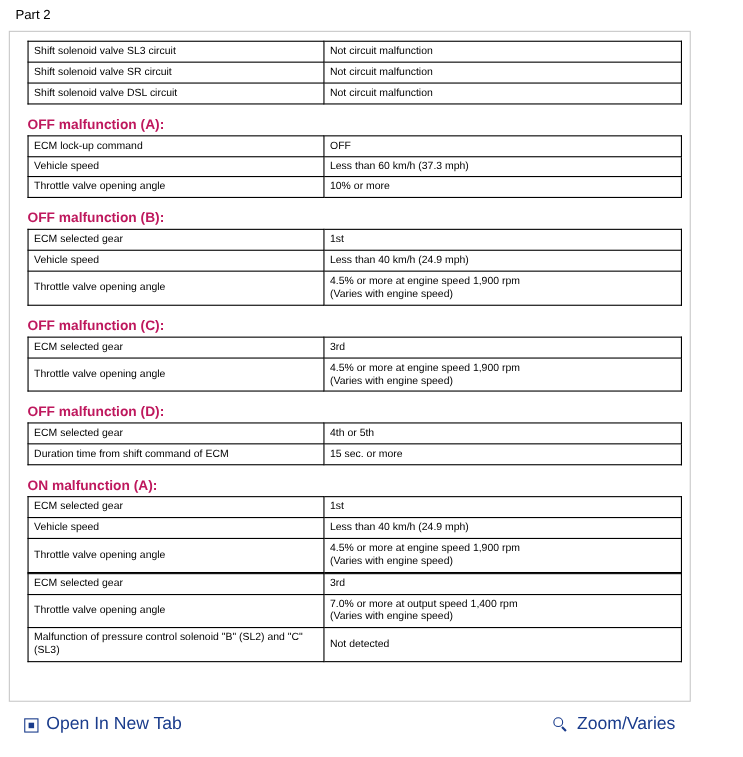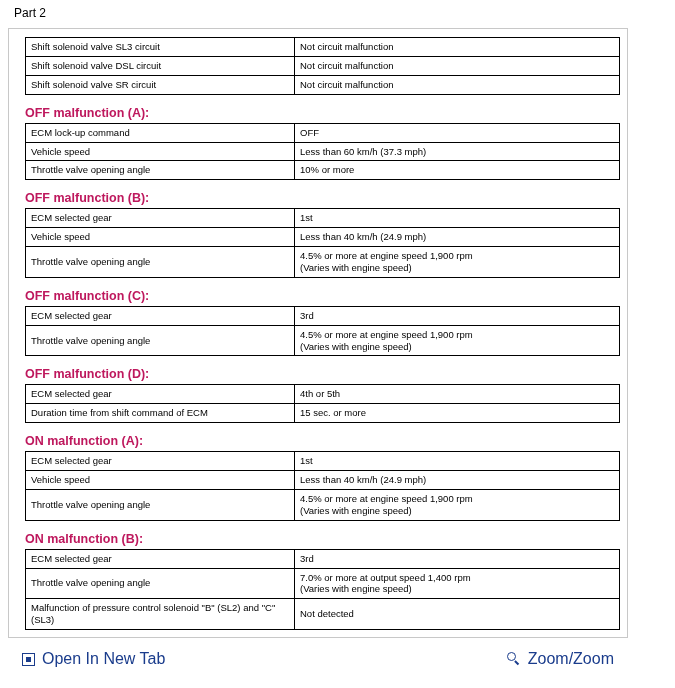--- a/index.html
+++ b/index.html
@@ -138,27 +138,27 @@
   <div class="doc-frame">
     <div class="doc-inner">
 
       <table class="spec">
         <tbody>
           <tr>
             <td class="label">Shift solenoid valve SL3 circuit</td>
             <td class="value">Not circuit malfunction</td>
           </tr>
           <tr>
+            <td class="label">Shift solenoid valve SR circuit</td>
+            <td class="value">Not circuit malfunction</td>
+          </tr>
+          <tr>
             <td class="label">Shift solenoid valve DSL circuit</td>
             <td class="value">Not circuit malfunction</td>
           </tr>
-          <tr>
-            <td class="label">Shift solenoid valve SR circuit</td>
-            <td class="value">Not circuit malfunction</td>
-          </tr>
         </tbody>
       </table>
 
       <div class="section-head">OFF malfunction (A):</div>
       <table class="spec">
         <tbody>
           <tr>
             <td class="label">ECM lock-up command</td>
             <td class="value">OFF</td>
           </tr>
@@ -230,21 +230,20 @@
             <td class="label">Vehicle speed</td>
             <td class="value">Less than 40 km/h (24.9 mph)</td>
           </tr>
           <tr>
             <td class="label">Throttle valve opening angle</td>
             <td class="value two-line">4.5% or more at engine speed 1,900 rpm<br>(Varies with engine speed)</td>
           </tr>
         </tbody>
       </table>
 
-      <div class="section-head">ON malfunction (B):</div>
       <table class="spec">
         <tbody>
           <tr>
             <td class="label">ECM selected gear</td>
             <td class="value">3rd</td>
           </tr>
           <tr>
             <td class="label">Throttle valve opening angle</td>
             <td class="value two-line">7.0% or more at output speed 1,400 rpm<br>(Varies with engine speed)</td>
           </tr>
@@ -258,17 +257,17 @@
     </div>
   </div>
 
   <div class="footer">
     <div class="footer-link">
       <span class="box-icon"></span>
       <span>Open In New Tab</span>
     </div>
     <div class="footer-link">
       <span class="mag-icon"></span>
-      <span>Zoom/Zoom</span>
+      <span>Zoom/Varies</span>
     </div>
   </div>
 
 </div>
 
 </body></html>

